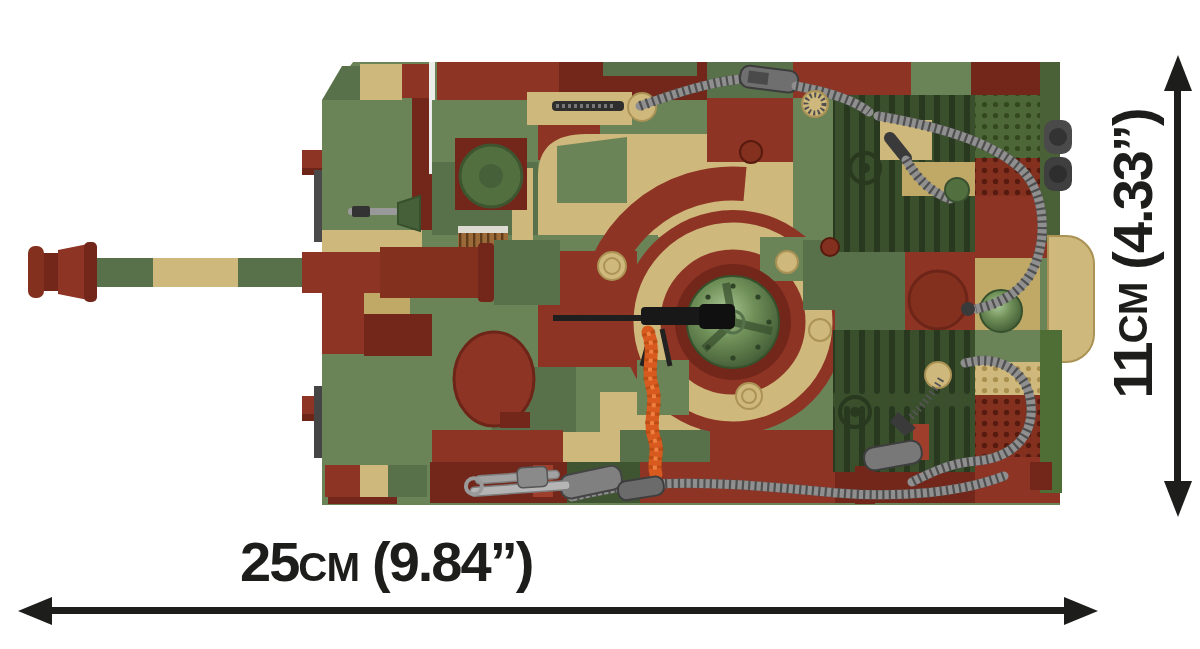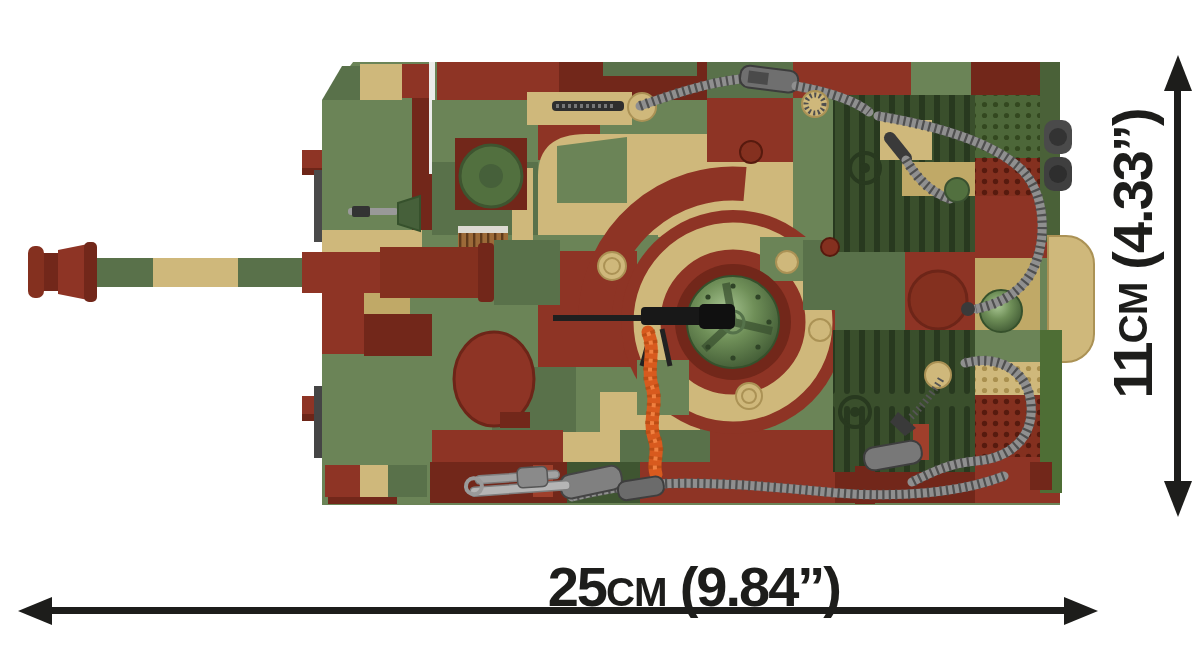--- a/index.html
+++ b/index.html
@@ -5,21 +5,21 @@
   html,body{margin:0;padding:0;background:#ffffff;}
   .stage{position:relative;width:1200px;height:649px;background:#ffffff;overflow:hidden;
          font-family:"Liberation Sans",sans-serif;}
   svg.tank{position:absolute;left:0;top:0;}
 
   
   .dim-label{position:absolute;color:#1d1d1b;font-weight:700;font-size:56px;
              letter-spacing:-2px;white-space:nowrap;line-height:1;}
   .dim-label .unit{font-size:0.72em;text-transform:uppercase;letter-spacing:-1px;}
   .dim-label .imp{margin-left:13px;}
-  .label-w{left:240px;top:534px;width:600px;text-align:right;margin-top:25px;}
+  .label-w{left:240px;top:534px;width:600px;text-align:left;}
   .label-v{left:933px;top:226px;width:400px;height:56px;display:flex;
            align-items:center;justify-content:center;transform:rotate(-90deg);}
 
   
   .arrow-line{position:absolute;background:#1d1d1b;}
   .arrow-h{left:52px;top:607px;width:1012px;height:7px;}
   .arrow-h::before{content:"";position:absolute;left:-34px;top:-10.5px;width:0;height:0;
       border-top:14px solid transparent;border-bottom:14px solid transparent;
       border-right:34px solid #1d1d1b;}
   .arrow-h::after{content:"";position:absolute;right:-34px;top:-10.5px;width:0;height:0;

